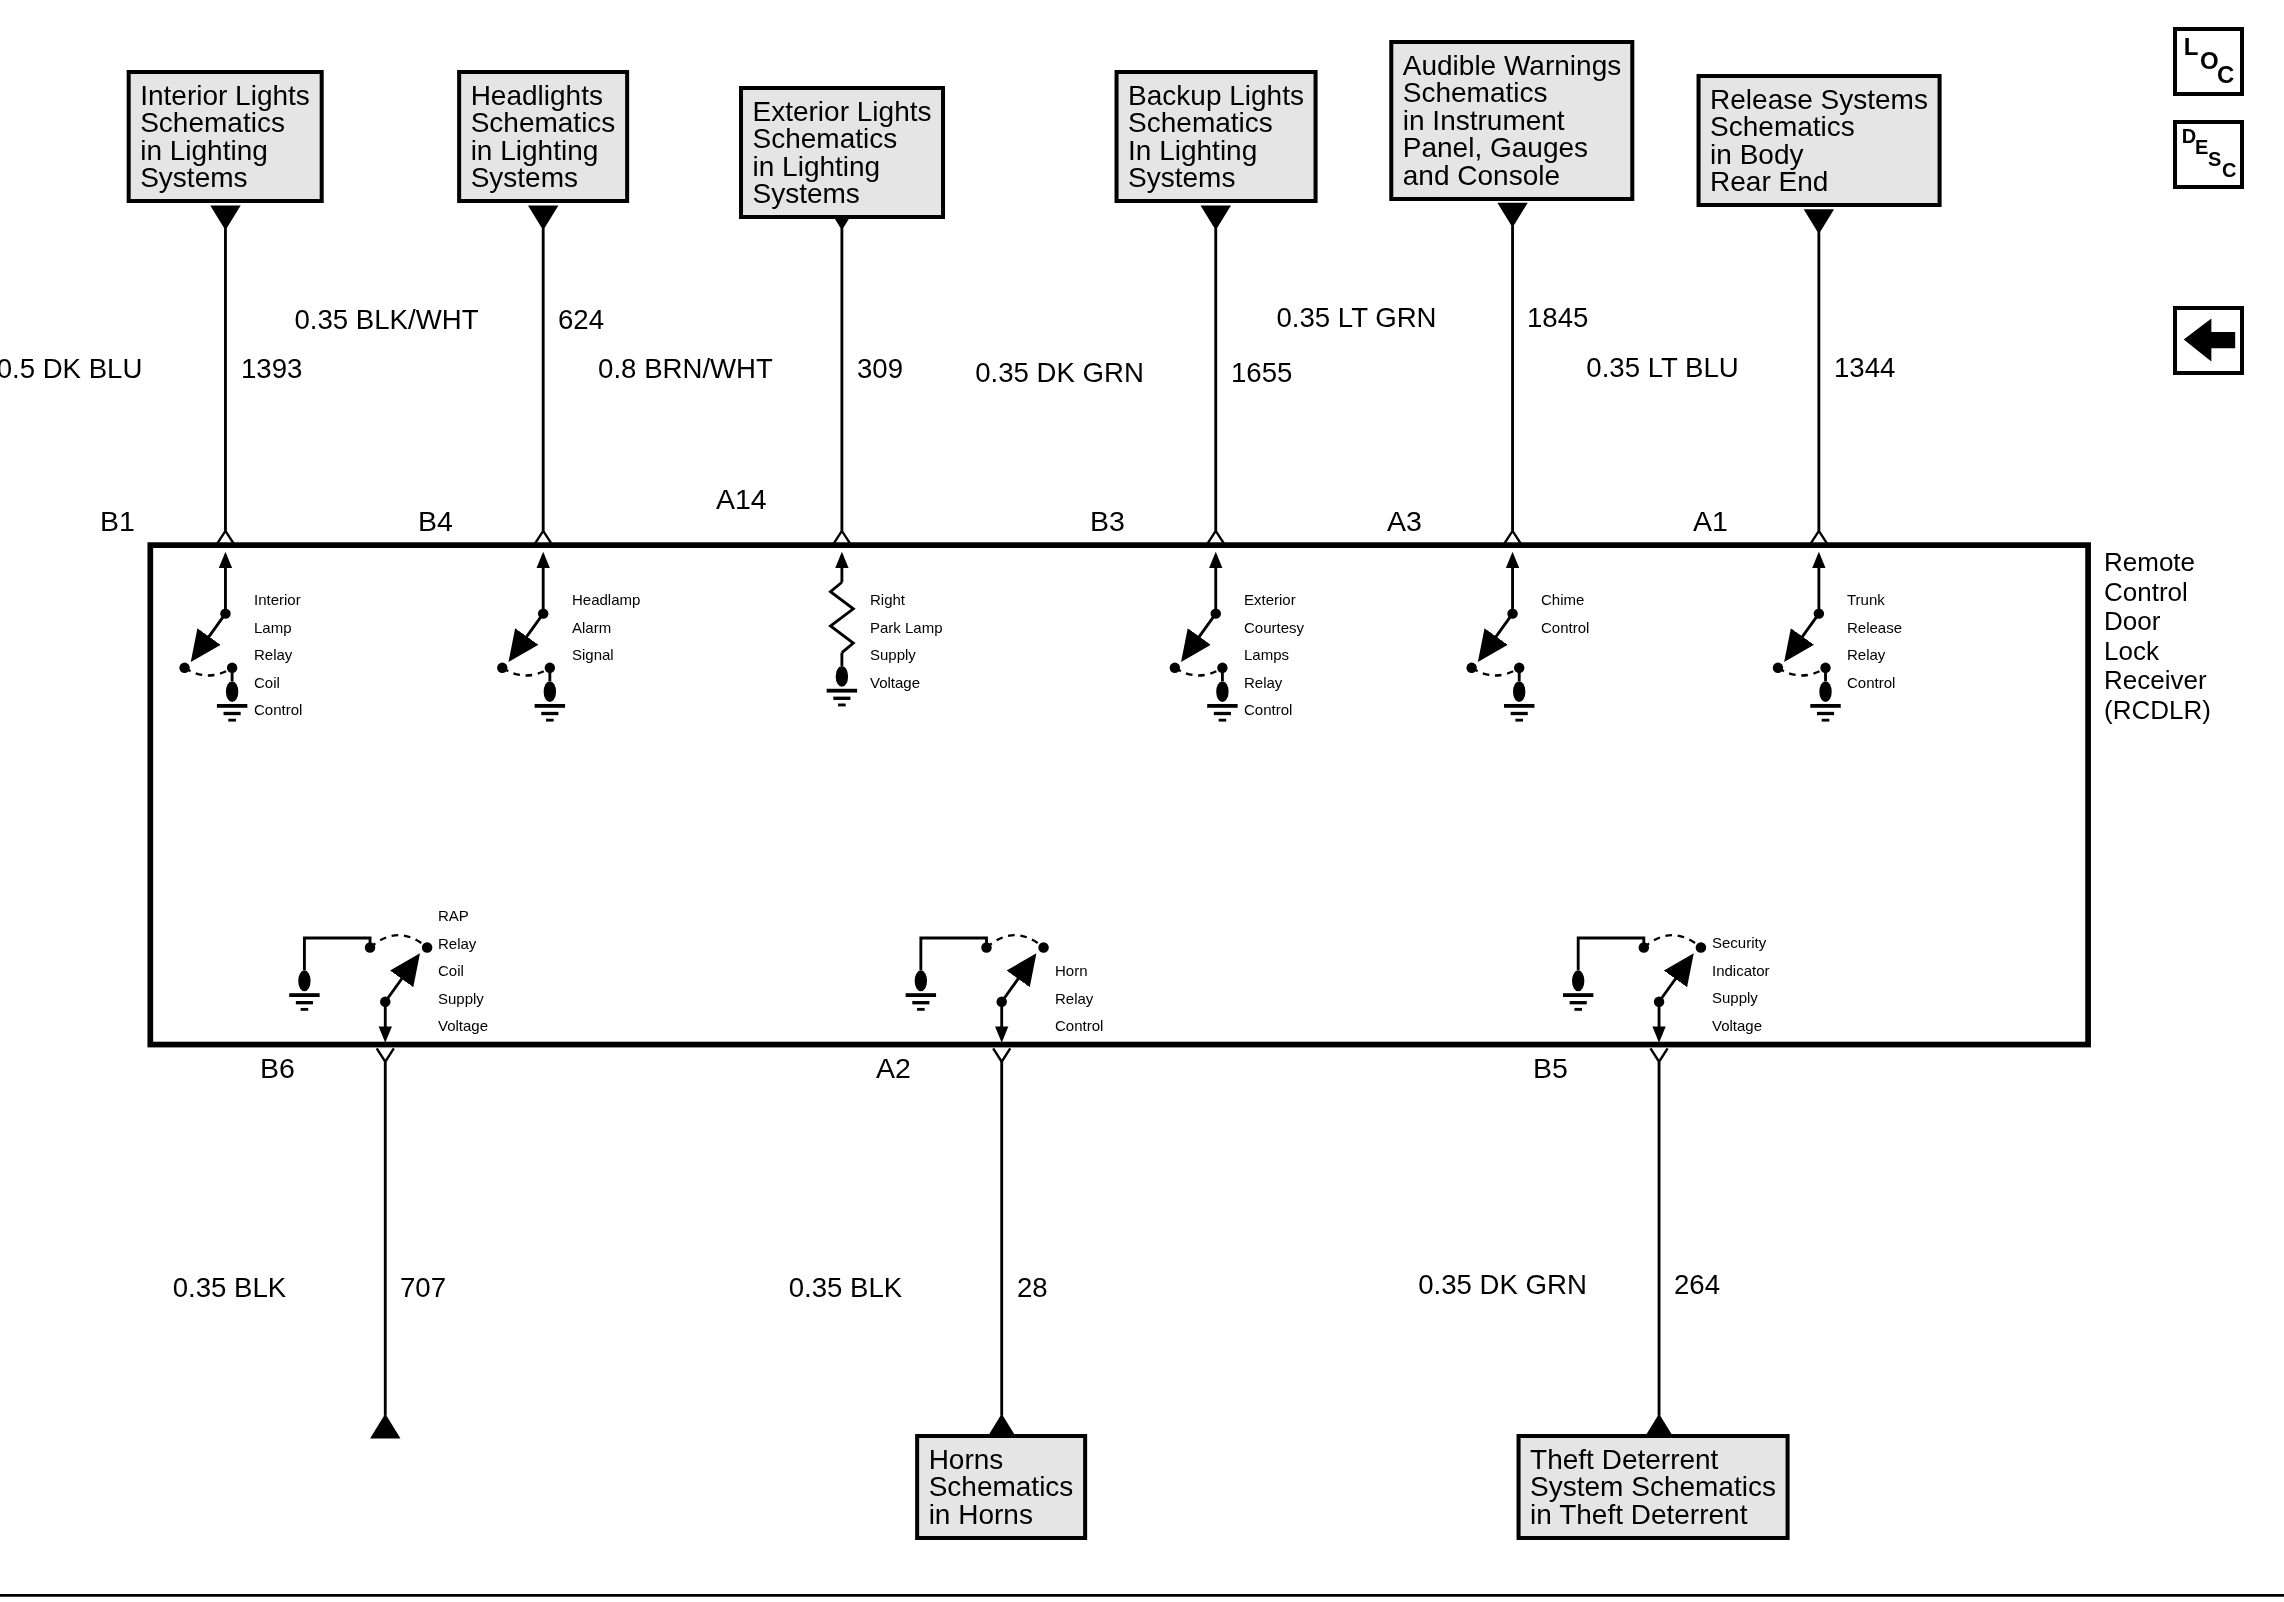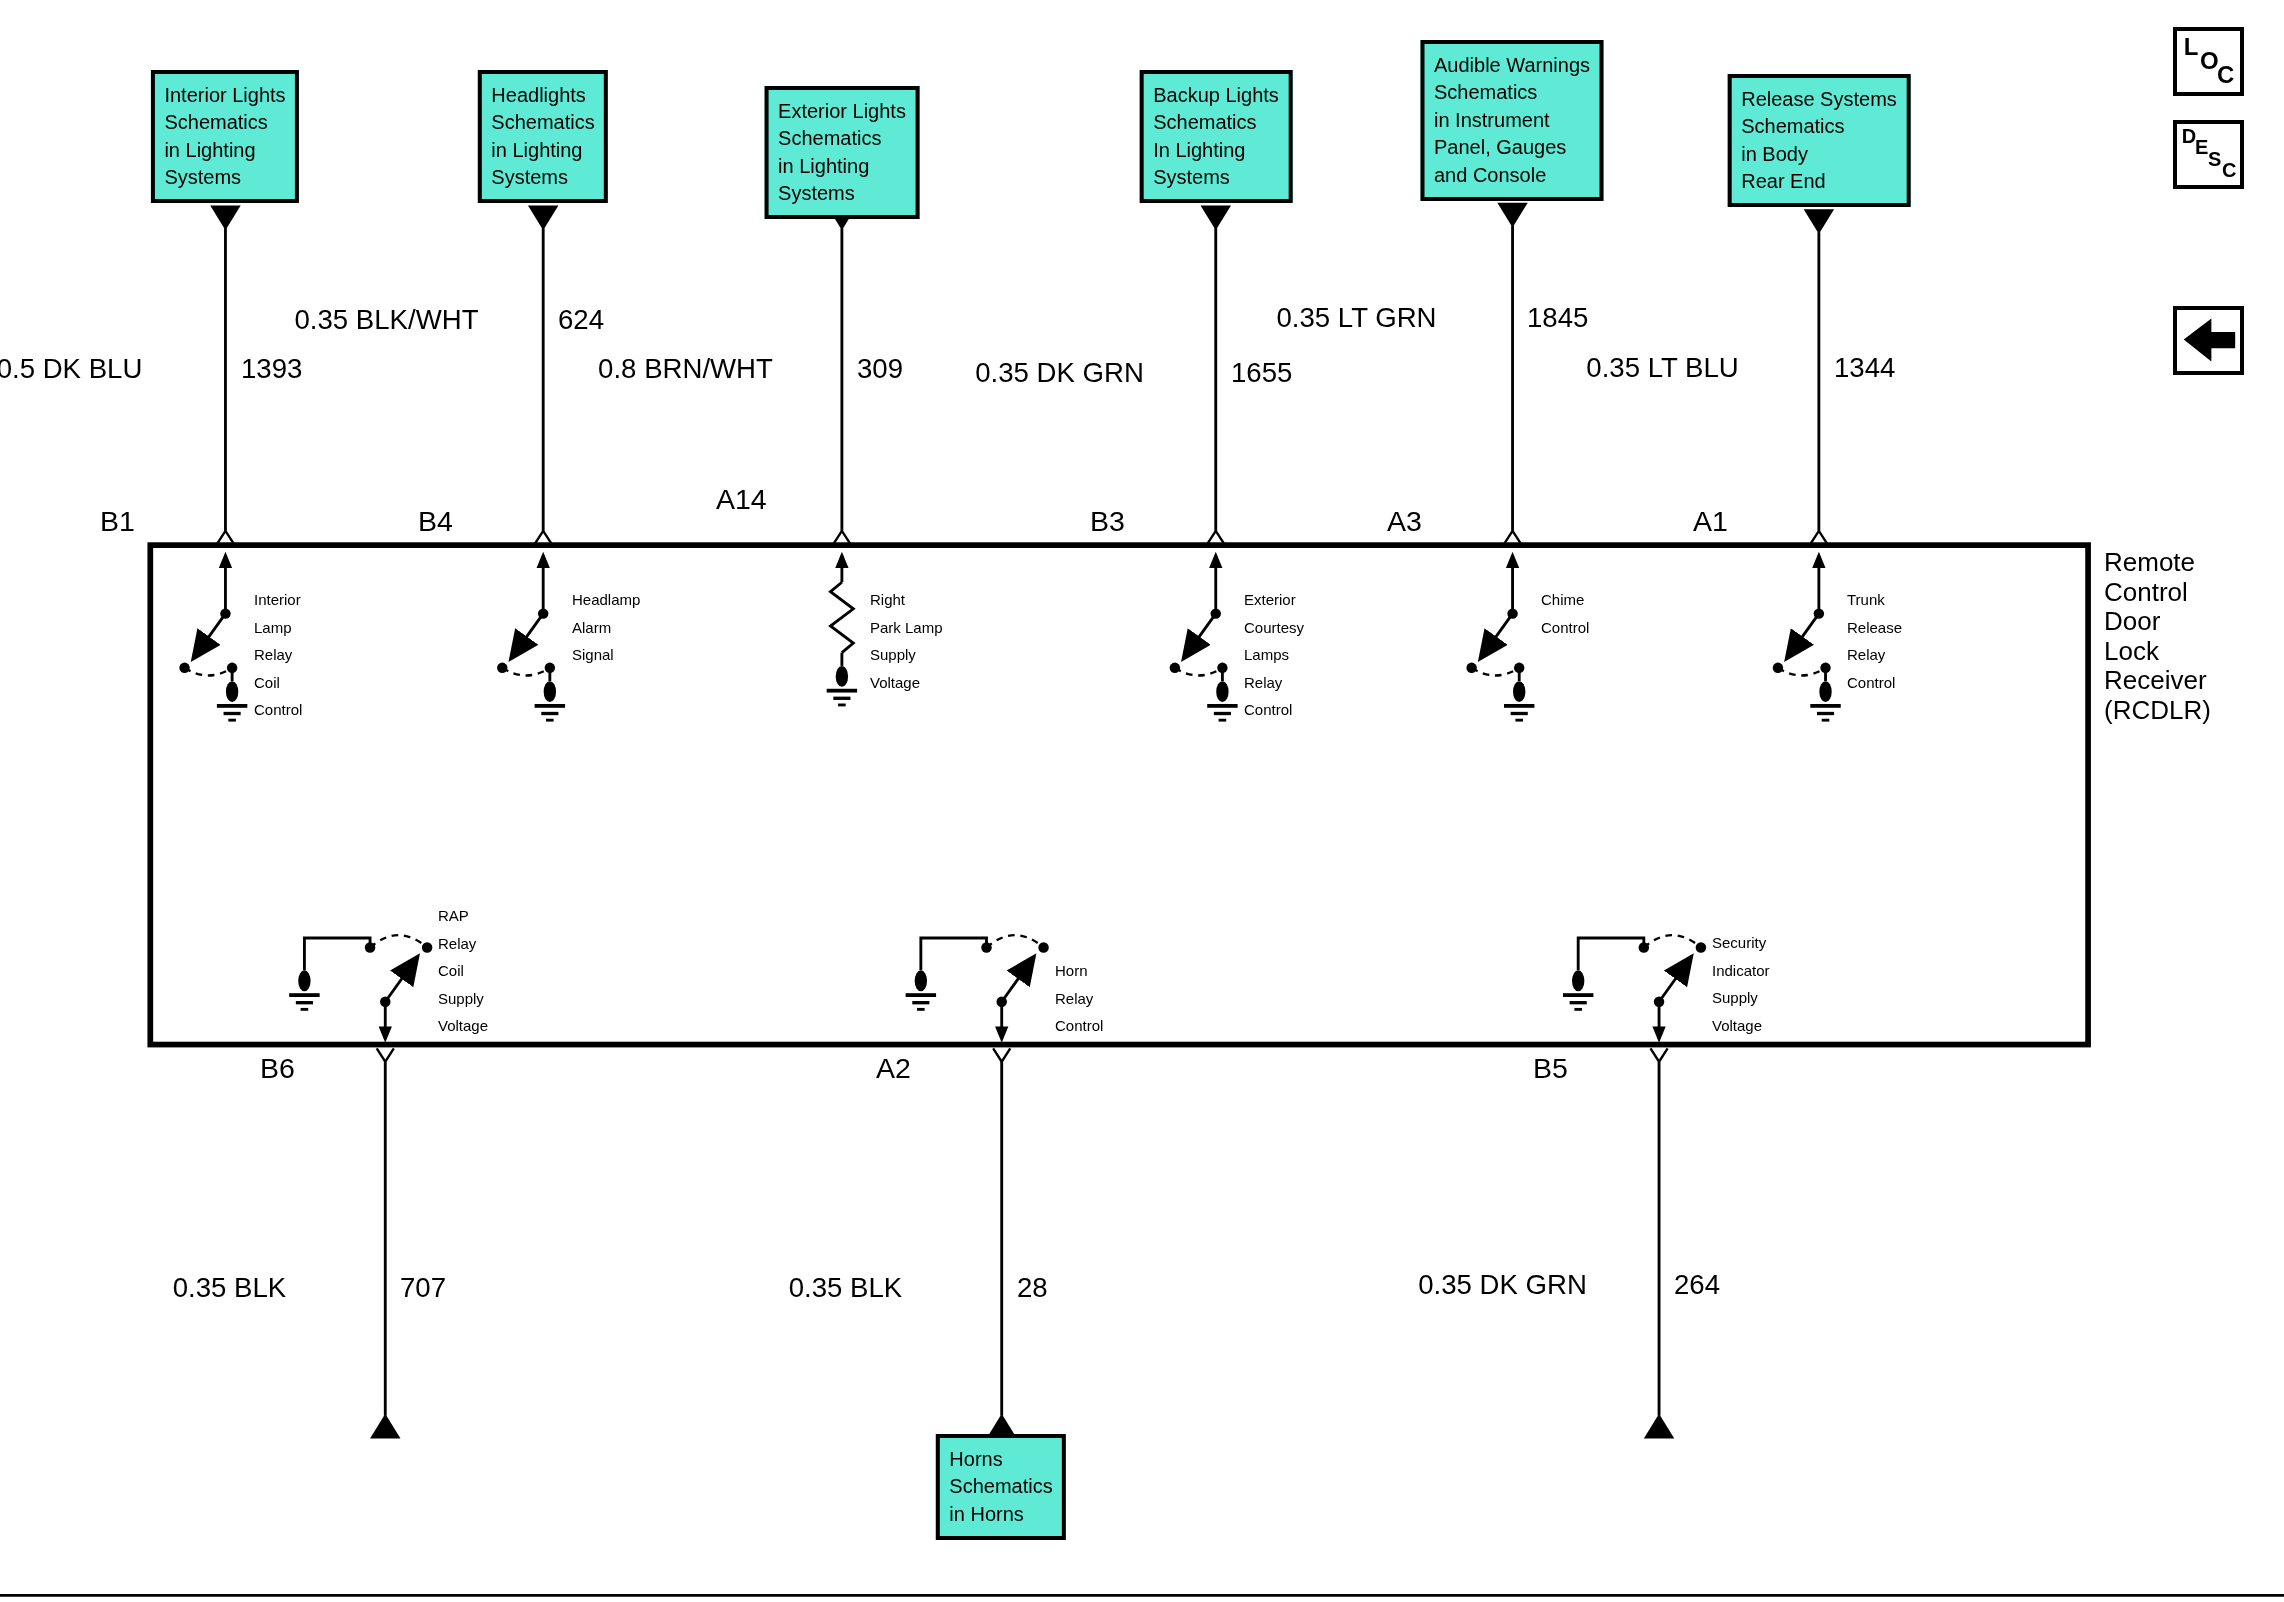--- a/index.html
+++ b/index.html
@@ -1,20 +1,20 @@
 <!DOCTYPE html>
 <html style="font-size:15px"><head>
 <meta charset="utf-8">
 <style>
   html,body{margin:0;padding:0;background:#fff;}
   #stage{position:relative;width:2285px;height:1603px;background:#ffffff;overflow:hidden;
          font-family:"Liberation Sans","DejaVu Sans",sans-serif;color:#000;}
   #diagram-svg{position:absolute;left:0;top:0;width:2285px;height:1603px;}
-  .destbox{position:absolute;border:4.8px solid #000;background:#5eead4;padding:7.6px 9.5px;
-           font-size:20px;line-height:27.6px;white-space:pre-line;transform:translateX(-50%);}
+  .destbox{position:absolute;border:4.8px solid #000;background:#e5e5e5;padding:7.6px 9.5px;
+           font-size:28px;line-height:27.6px;white-space:pre-line;transform:translateX(-50%);}
   .h3{height:83px}.h4{height:110px}.h5{height:138px}
   .pin{position:absolute;width:114px;text-align:left;font-size:28.5px;font-weight:400;}
   .wl-l{position:absolute;width:285px;text-align:center;font-size:27.6px;}
   .wl-r{position:absolute;font-size:27.6px;}
   .func{position:absolute;font-size:15px;line-height:27.6px;white-space:pre-line;}
   .rcdlr{position:absolute;left:2104px;top:548px;font-size:26px;line-height:29.5px;white-space:pre-line;}
   .iconbox{position:absolute;left:2173px;width:63px;height:61px;border:4.8px solid #000;background:#fff;cursor:pointer;}
   .iconbox span{position:absolute;font-weight:bold;}
   .loc-l{font-size:24px;} .desc-l{font-size:20px;}
 </style>
@@ -294,20 +294,23 @@
   <div class="wl-l" style="left:87px;top:1272px">0.35 BLK</div>
   <div class="wl-r" style="left:400px;top:1272px">707</div>
   <div class="wl-l" style="left:703px;top:1272px">0.35 BLK</div>
   <div class="wl-r" style="left:1017px;top:1272px">28</div>
   <div class="wl-l" style="left:1360px;top:1269px">0.35 DK GRN</div>
   <div class="wl-r" style="left:1674px;top:1269px">264</div>
 
   <div class="destbox h3" style="left:1001px;top:1434px">Horns
 Schematics
 in Horns</div>
+  <div class="destbox h3" style="left:1653px;top:1434px">Theft Deterrent
+System Schematics
+in Theft Deterrent</div>
 
   <div class="rcdlr">Remote
 Control
 Door
 Lock
 Receiver
 (RCDLR)</div>
 
   <div class="iconbox" style="top:27px">
     <span class="loc-l" style="left:6.7px;top:1.9px">L</span>

